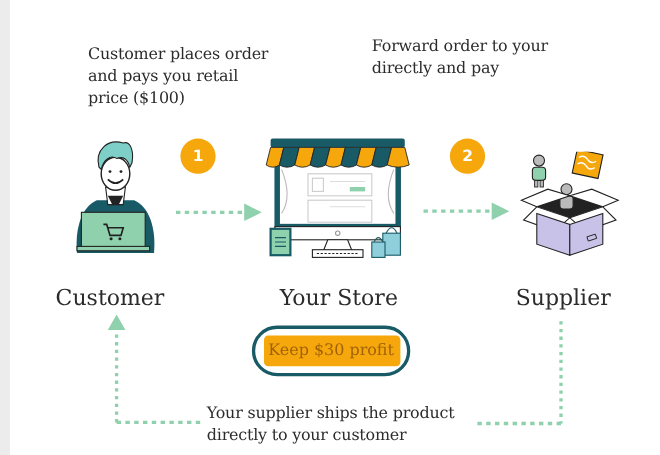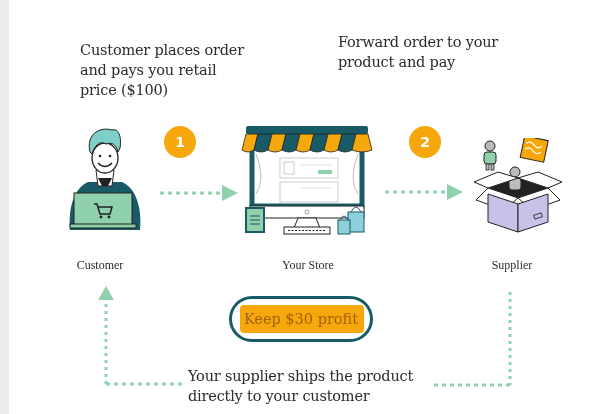--- a/index.html
+++ b/index.html
@@ -1,20 +1,20 @@
 <!DOCTYPE html>
 <html><head>
 <meta charset="utf-8">
 <style>
   html, body { margin:0; padding:0; }
   body { width:600px; height:414px; background:#ffffff; position:relative; overflow:hidden;
          font-family:"DejaVu Serif", serif; color:#2b2b2b; }
   .edge { position:absolute; left:0; top:0; width:9px; height:414px; background:#ececec; }
   .txt { position:absolute; text-align:left; font-size:14.5px; line-height:20px; letter-spacing:-0.2px; }
-  .label { position:absolute; text-align:center; font-size:12px;font-family:Liberation Serif, serif; }
+  .label { position:absolute; text-align:center; font-size:20px; }
   .badge { position:absolute; width:32px; height:32px; border-radius:50%; background:#f5a70c;
            color:#fff; font-family:"DejaVu Sans", sans-serif; font-weight:bold; font-size:14px;
            display:flex; align-items:center; justify-content:center; }
   .abs { position:absolute; }
   .profit { position:absolute; left:229px; top:296px; width:144px; height:46px; border:3px solid #185a66;
             border-radius:24px; box-sizing:border-box; background:#ffffff; overflow:hidden; }
   .profit .paint { position:absolute; left:8px; right:6px; top:6px; bottom:6px; background:#f5a70c; border-radius:4px; }
   .profit .ptext { position:absolute; left:0; right:0; top:0; bottom:0; display:flex; align-items:center;
                    justify-content:center; font-size:14.5px; color:#a16207; }
 </style>
@@ -24,21 +24,21 @@
 <div class="edge"></div>
 
 <div class="txt" style="left:80px; top:40px; width:200px;">
   <div>Customer places order</div>
   <div>and pays you retail</div>
   <div>price ($100)</div>
 </div>
 
 <div class="txt" style="left:338px; top:32px; width:190px;">
   <div>Forward order to your</div>
-  <div>product and pay</div>
+  <div>directly and pay</div>
 </div>
 
 <div class="badge" style="left:164px; top:126px;">1</div>
 <div class="badge" style="left:409px; top:126px;">2</div>
 
 <svg class="abs" style="left:158px; top:184px;" width="82" height="18">
   <line x1="2" y1="9" x2="64" y2="9" stroke="#8fd0ad" stroke-width="3" stroke-dasharray="4,4"></line>
   <polygon points="64,1 80,9 64,17" fill="#8fd0ad"></polygon>
 </svg>
 <svg class="abs" style="left:383px; top:183px;" width="82" height="18">

